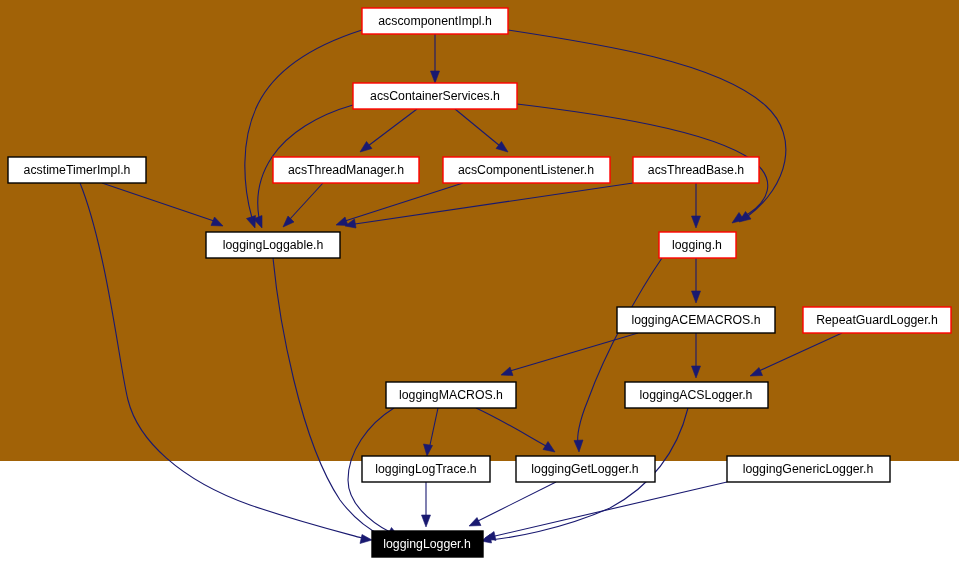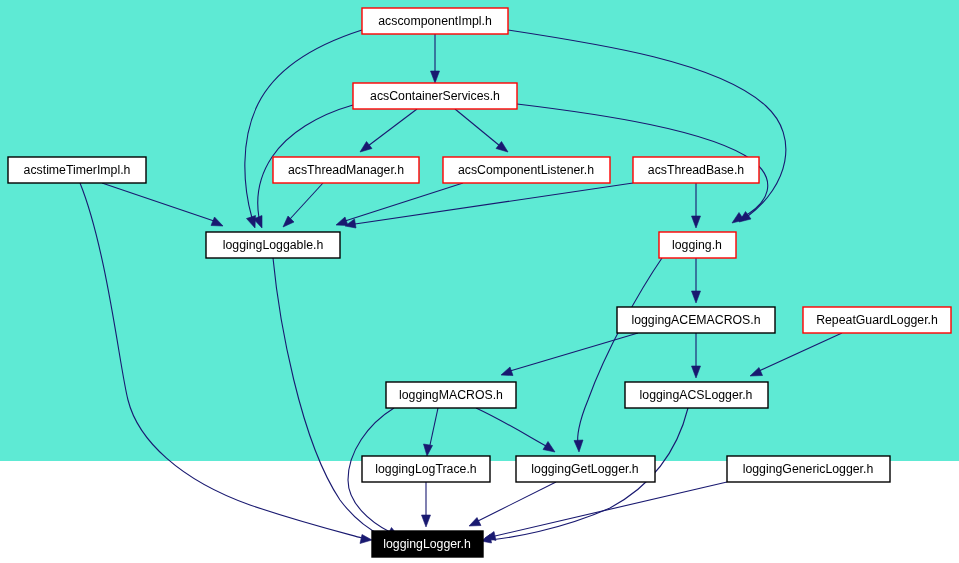--- a/index.html
+++ b/index.html
@@ -10,21 +10,21 @@
   body {
     width: 959px;
     height: 563px;
     overflow: hidden;
     font-family: "Liberation Sans", sans-serif;
   }
   #graph-root {
     position: relative;
     width: 959px;
     height: 461px;
-    background: #5eead4;
+    background: #a16207;
   }
   #graph-svg {
     position: absolute;
     left: 0;
     top: 0;
     width: 959px;
     height: 563px;
   }
   .edge-path {
     fill: none;

